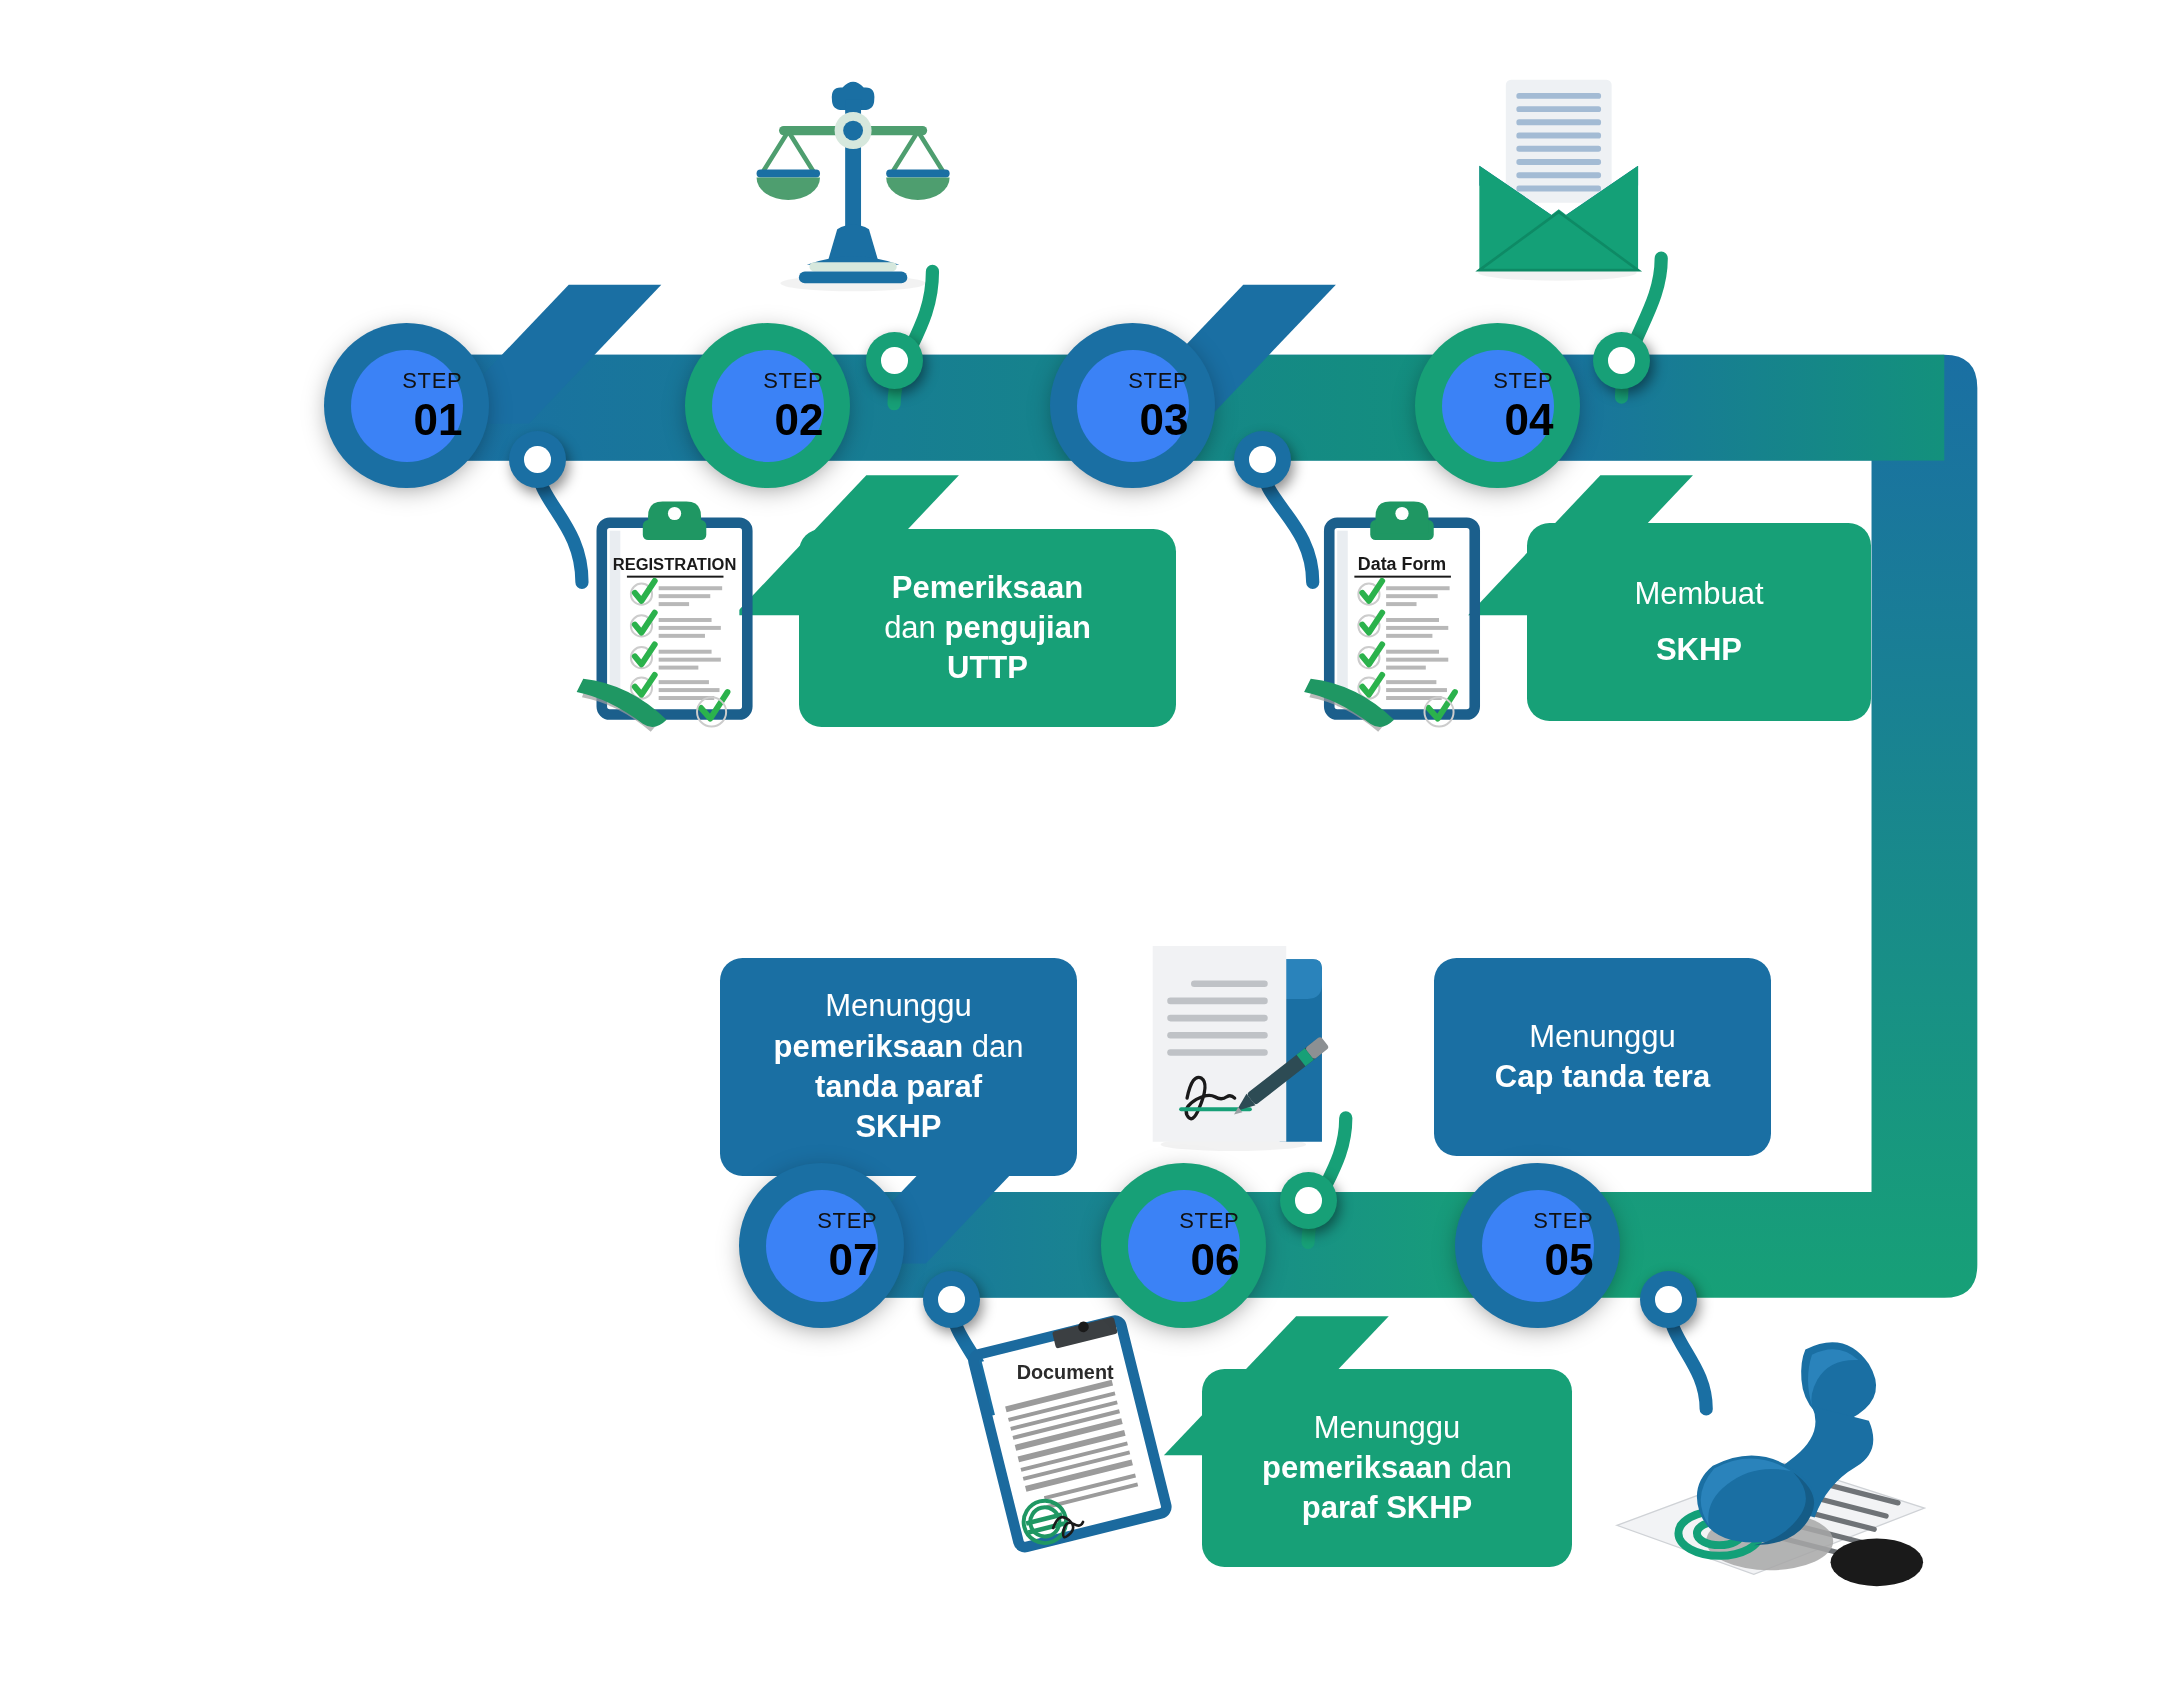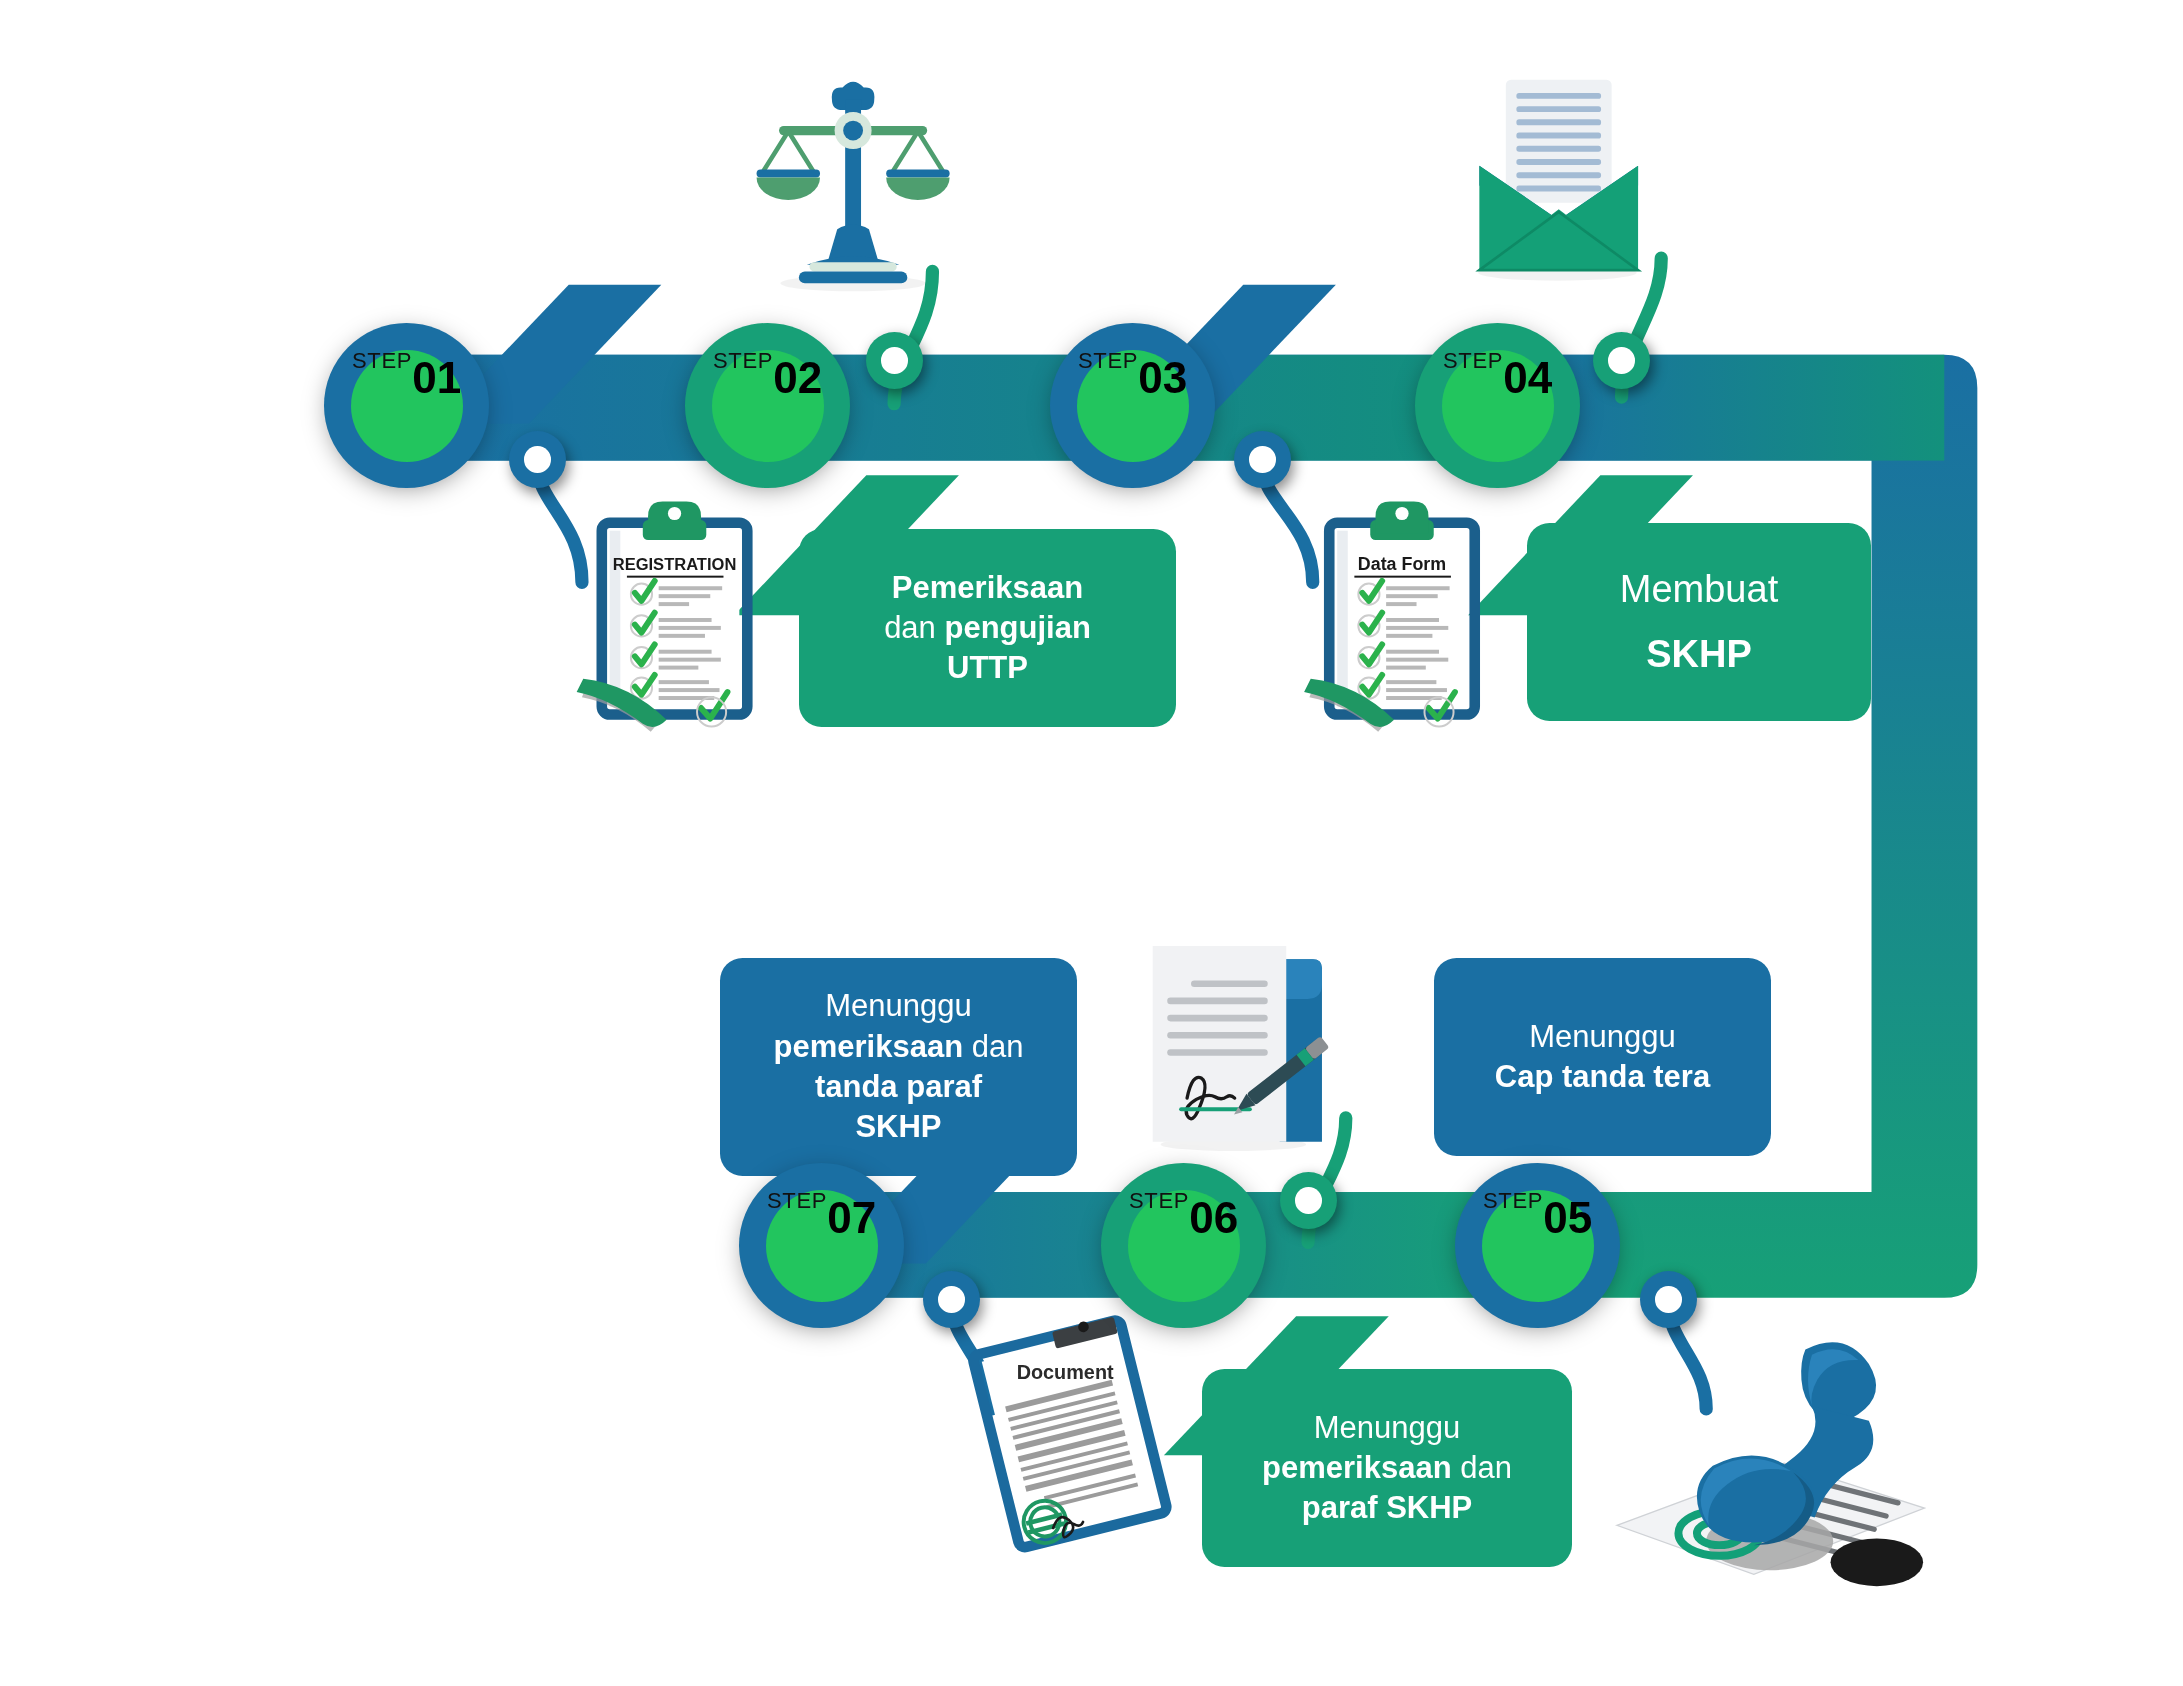--- a/index.html
+++ b/index.html
@@ -29,22 +29,22 @@
     background:radial-gradient(circle at 50% 50%, rgba(0,0,0,.62) 0%, rgba(0,0,0,.55) 44%, rgba(0,0,0,0) 66%);
     filter:blur(10.6px);
   }
   .stepring{
     position:absolute;left:0;top:0;width:165px;height:165px;border-radius:50%;
     display:flex;align-items:center;justify-content:center;
   }
   .stepring.blue{background:#1a6fa3;}
   .stepring.green{background:#17a077;}
   .stepinner{
-    width:112px;height:112px;border-radius:50%;background:#22c55e;
-    display:flex;flex-direction:row;align-items:flex-start;justify-content:center;
+    width:112px;height:112px;border-radius:50%;background:#3b82f6;
+    display:flex;flex-direction:column;align-items:flex-end;justify-content:center;
     line-height:1;
   }
   .steplabel{font-size:22px;color:#111;letter-spacing:0.7px;font-family:"Liberation Sans",sans-serif;}
   .stepnum{font-size:44px;font-weight:bold;color:#000;margin-top:6px;font-family:"Liberation Sans",sans-serif;}
 
   
   .node{position:absolute;width:57px;height:57px;border-radius:50%;box-sizing:border-box;}
   .node.blue{background:#1a6fa3;}
   .node.green{background:#17a077;}
   .node::after{content:"";position:absolute;left:15px;top:15px;width:26.5px;height:26.5px;border-radius:50%;background:#fff;}
@@ -324,21 +324,21 @@
   </svg>
 
 
   <div class="bubble green" style="left:799px;top:529px;width:377px;height:198px;font-size:31px;">
     <span class="ln b">Pemeriksaan</span>
     <span class="ln"><span>dan </span><span class="b">pengujian</span></span>
     <span class="ln b">UTTP</span>
   </div>
 
 
-  <div class="bubble green" style="left:1527px;top:523px;width:344px;height:198px;font-size:38px;gap:16px;">
+  <div class="bubble green" style="left:1527px;top:523px;width:344px;height:198px;font-size:31px;gap:16px;">
     <span class="ln">Membuat</span>
     <span class="ln b">SKHP</span>
   </div>
 
   <div class="bubble blue" style="left:1434px;top:958px;width:337px;height:198px;font-size:31px;">
     <span class="ln">Menunggu</span>
     <span class="ln b">Cap tanda tera</span>
   </div>
 
   <div class="bubble green" style="left:1202px;top:1369px;width:370px;height:198px;font-size:31px;">

